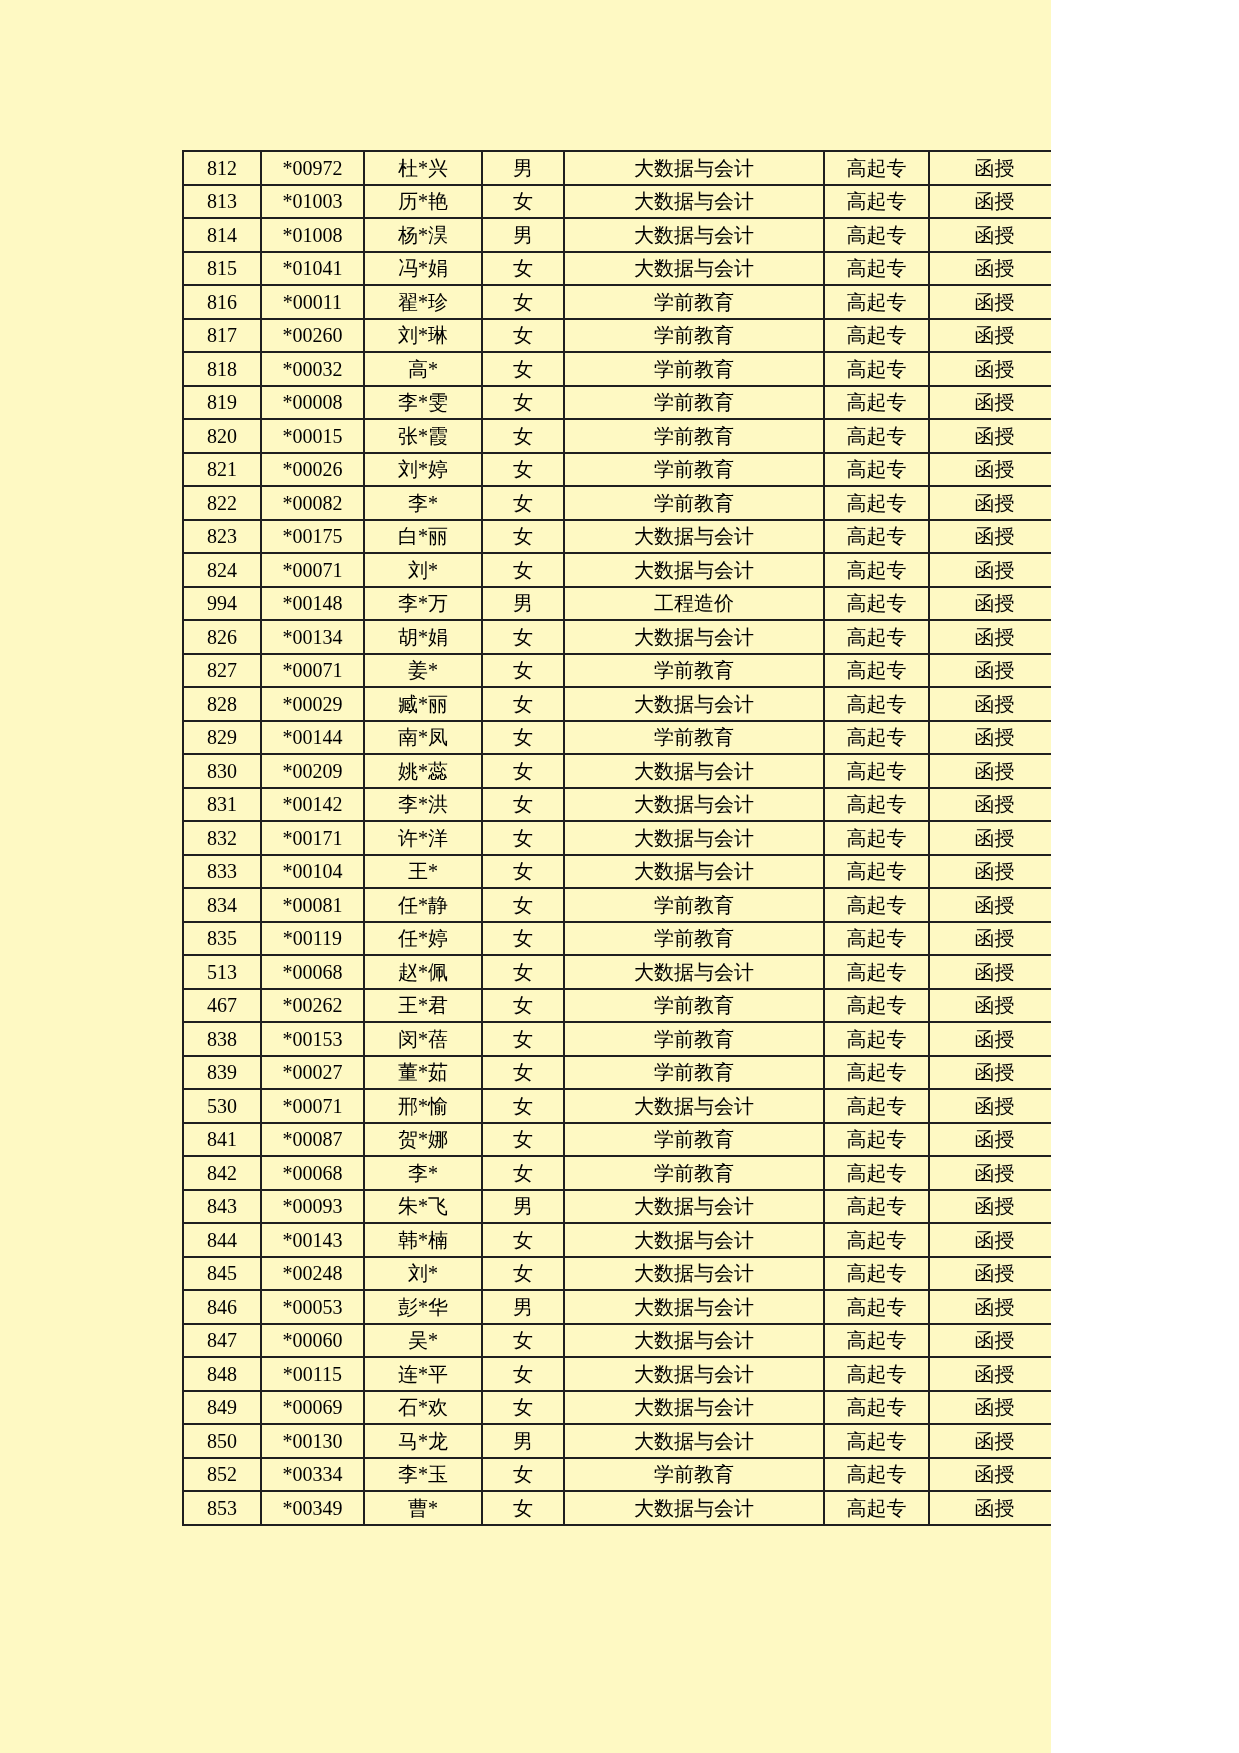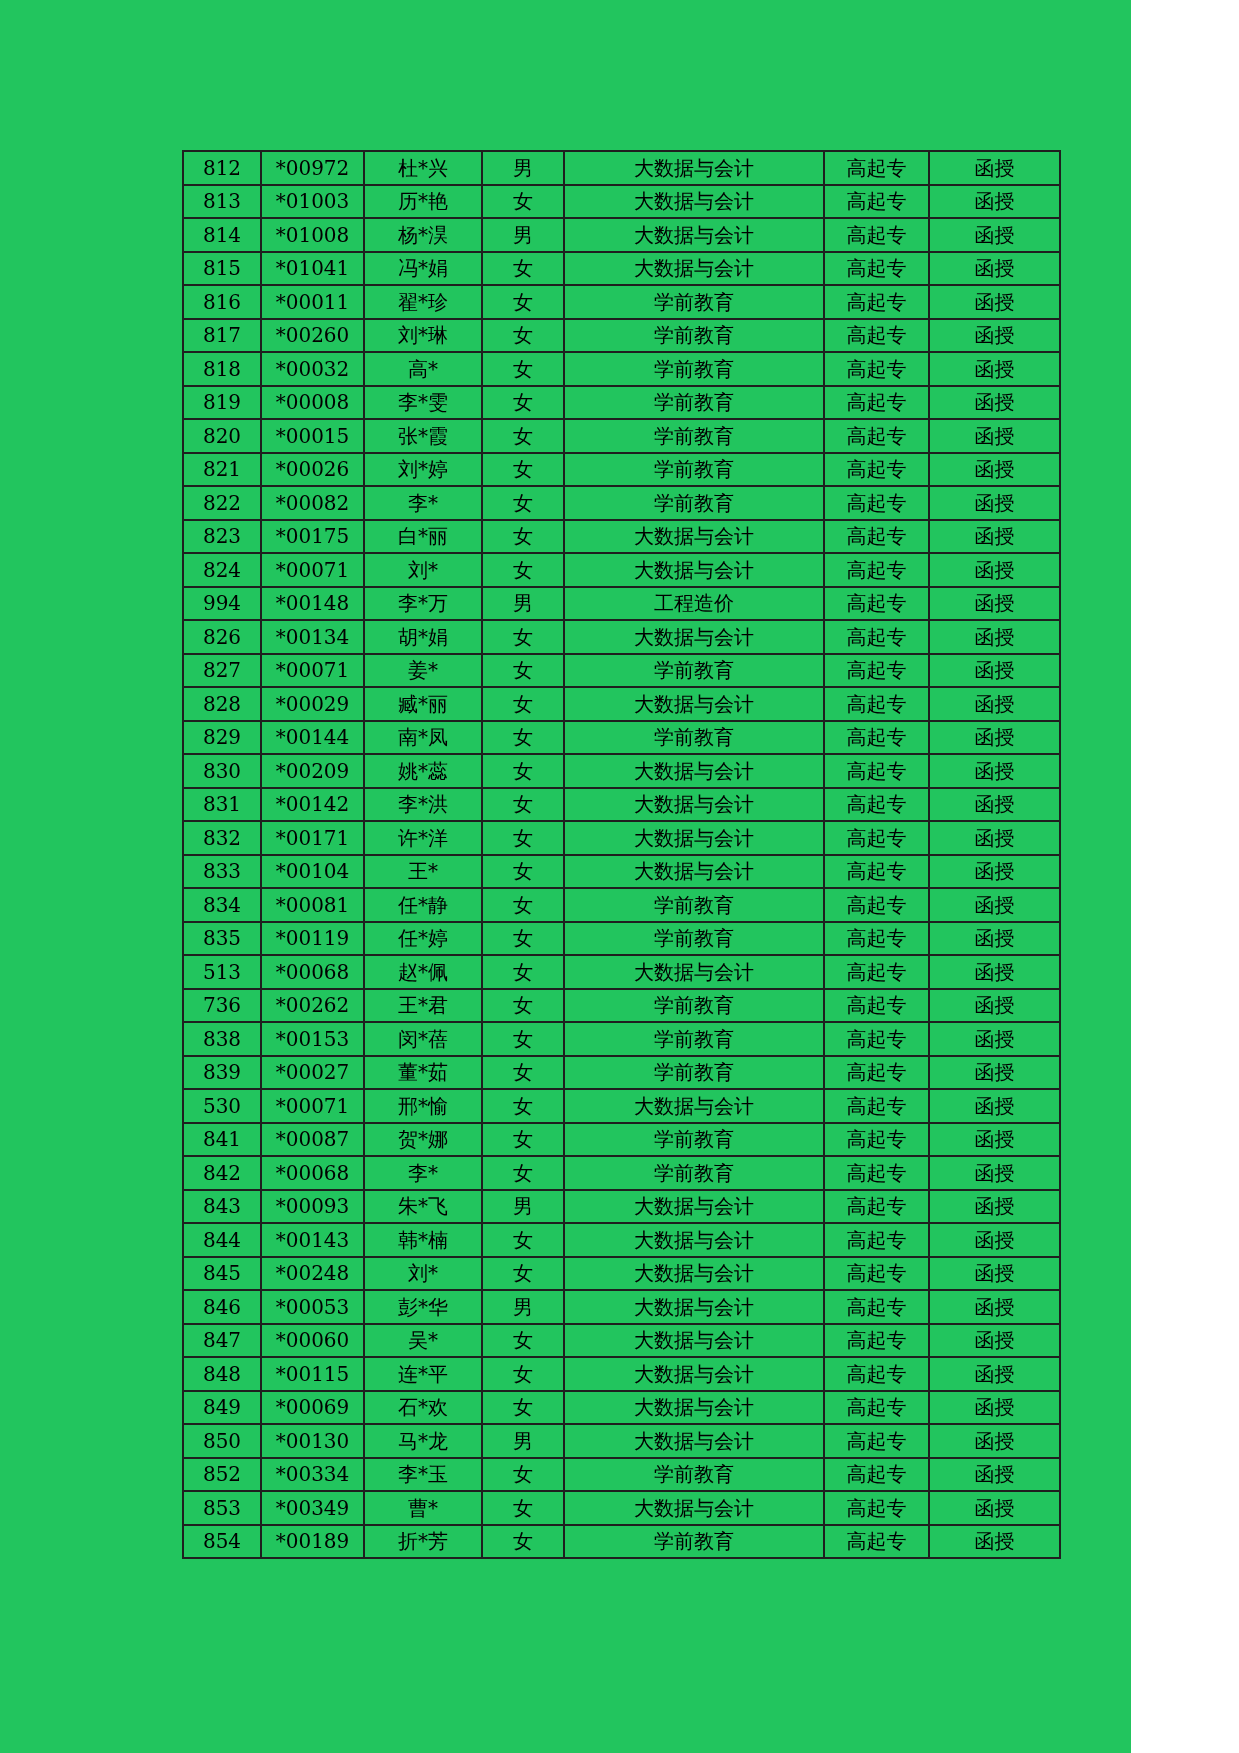--- a/index.html
+++ b/index.html
@@ -11,24 +11,25 @@
     width: 1239px;
     height: 1753px;
     position: relative;
     font-family: "DejaVu Serif", "Liberation Serif", serif;
     color: #000000;
   }
   .page {
     position: absolute;
     left: 0;
     top: 0;
-    width: 1131px;
+    width: 1051px;
     height: 1753px;
-    background: #22c55e;
+    background: #fef9c3;
     overflow: hidden;
+    font-family: Liberation Serif, serif;
   }
   table.roster {
     position: absolute;
     left: 182px;
     top: 150px;
     width: 877px;
     border-collapse: collapse;
     table-layout: fixed;
   }
   table.roster td {
@@ -284,21 +285,21 @@
         <tr>
           <td>513</td>
           <td>*00068</td>
           <td>赵*佩</td>
           <td>女</td>
           <td>大数据与会计</td>
           <td>高起专</td>
           <td>函授</td>
         </tr>
         <tr>
-          <td>736</td>
+          <td>467</td>
           <td>*00262</td>
           <td>王*君</td>
           <td>女</td>
           <td>学前教育</td>
           <td>高起专</td>
           <td>函授</td>
         </tr>
         <tr>
           <td>838</td>
           <td>*00153</td>
@@ -424,27 +425,18 @@
           <td>学前教育</td>
           <td>高起专</td>
           <td>函授</td>
         </tr>
         <tr>
           <td>853</td>
           <td>*00349</td>
           <td>曹*</td>
           <td>女</td>
           <td>大数据与会计</td>
-          <td>高起专</td>
-          <td>函授</td>
-        </tr>
-        <tr>
-          <td>854</td>
-          <td>*00189</td>
-          <td>折*芳</td>
-          <td>女</td>
-          <td>学前教育</td>
           <td>高起专</td>
           <td>函授</td>
         </tr>
       </tbody>
   </table>
 </div>
 
 </body></html>

